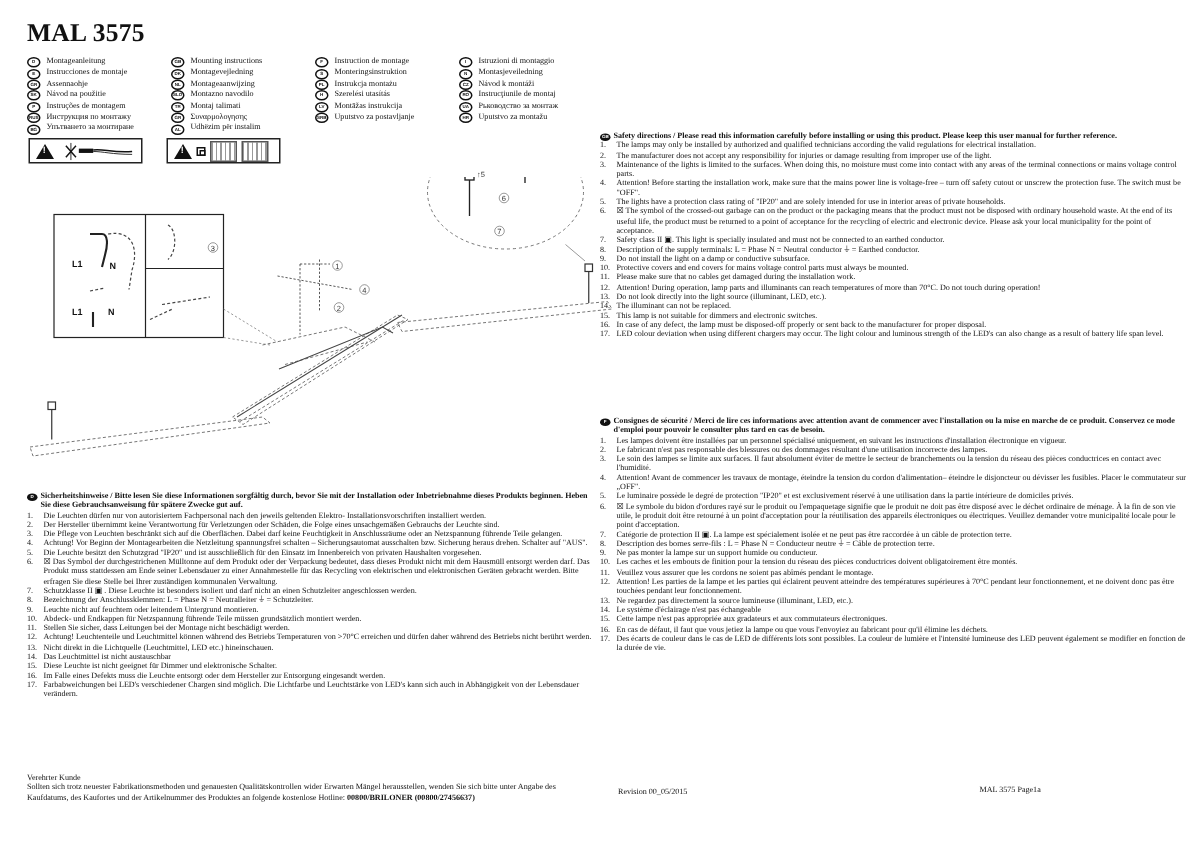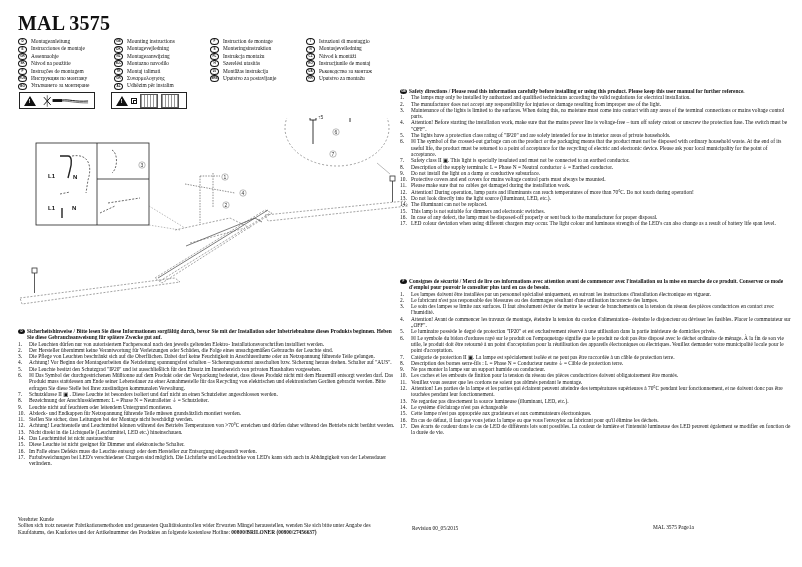--- a/index.html
+++ b/index.html
@@ -1,18 +1,18 @@
 <!DOCTYPE html>
 <html><head>
 <meta charset="utf-8">
 <style>
   html, body { margin:0; padding:0; background:#fff; }
   body { width:802px; height:567px; position:relative; overflow:hidden; font-family:"Liberation Serif", serif; color:#111; }
   .abs { position:absolute; }
-  .title { left:18px; top:12px; font-size:20px; font-weight:bold; letter-spacing:0.2px; }
+  .title { left:18px; top:12px; font-size:17px; font-weight:bold; letter-spacing:0.2px; }
   .langgrid { left:18px; top:38px; width:390px; display:grid; grid-template-columns:96px 96px 96px 96px; column-gap:0; row-gap:0; }
   .langcol { display:flex; flex-direction:column; }
   .lang { font-size:5.4px; line-height:7.4px; white-space:nowrap; display:flex; align-items:center; }
   .badge { display:inline-block; width:7px; height:5px; border:0.8px solid #111; border-radius:50%; font-size:3px; line-height:5px; text-align:center; margin-right:4px; font-family:"Liberation Sans", sans-serif; font-weight:bold; }
   .iconbox { border:1px solid #222; height:17px; display:flex; align-items:center; gap:6px; padding:0 4px; box-sizing:border-box; }
   .tri { width:0; height:0; border-left:6px solid transparent; border-right:6px solid transparent; border-bottom:10px solid #111; position:relative; }
   .tri::after { content:"!"; position:absolute; left:-1.5px; top:2px; color:#fff; font-size:6px; font-weight:bold; font-family:"Liberation Sans", sans-serif; }
   .sq { width:6px; height:6px; border:1px solid #111; box-sizing:border-box; position:relative; }
   .sq::after { content:""; position:absolute; left:1px; top:1px; width:2px; height:2px; border:0.6px solid #111; }
   .tiny { width:18px; height:14px; border:0.6px solid #555; box-sizing:border-box; background:repeating-linear-gradient(90deg,#999 0 1px,#fff 1px 3px); }

